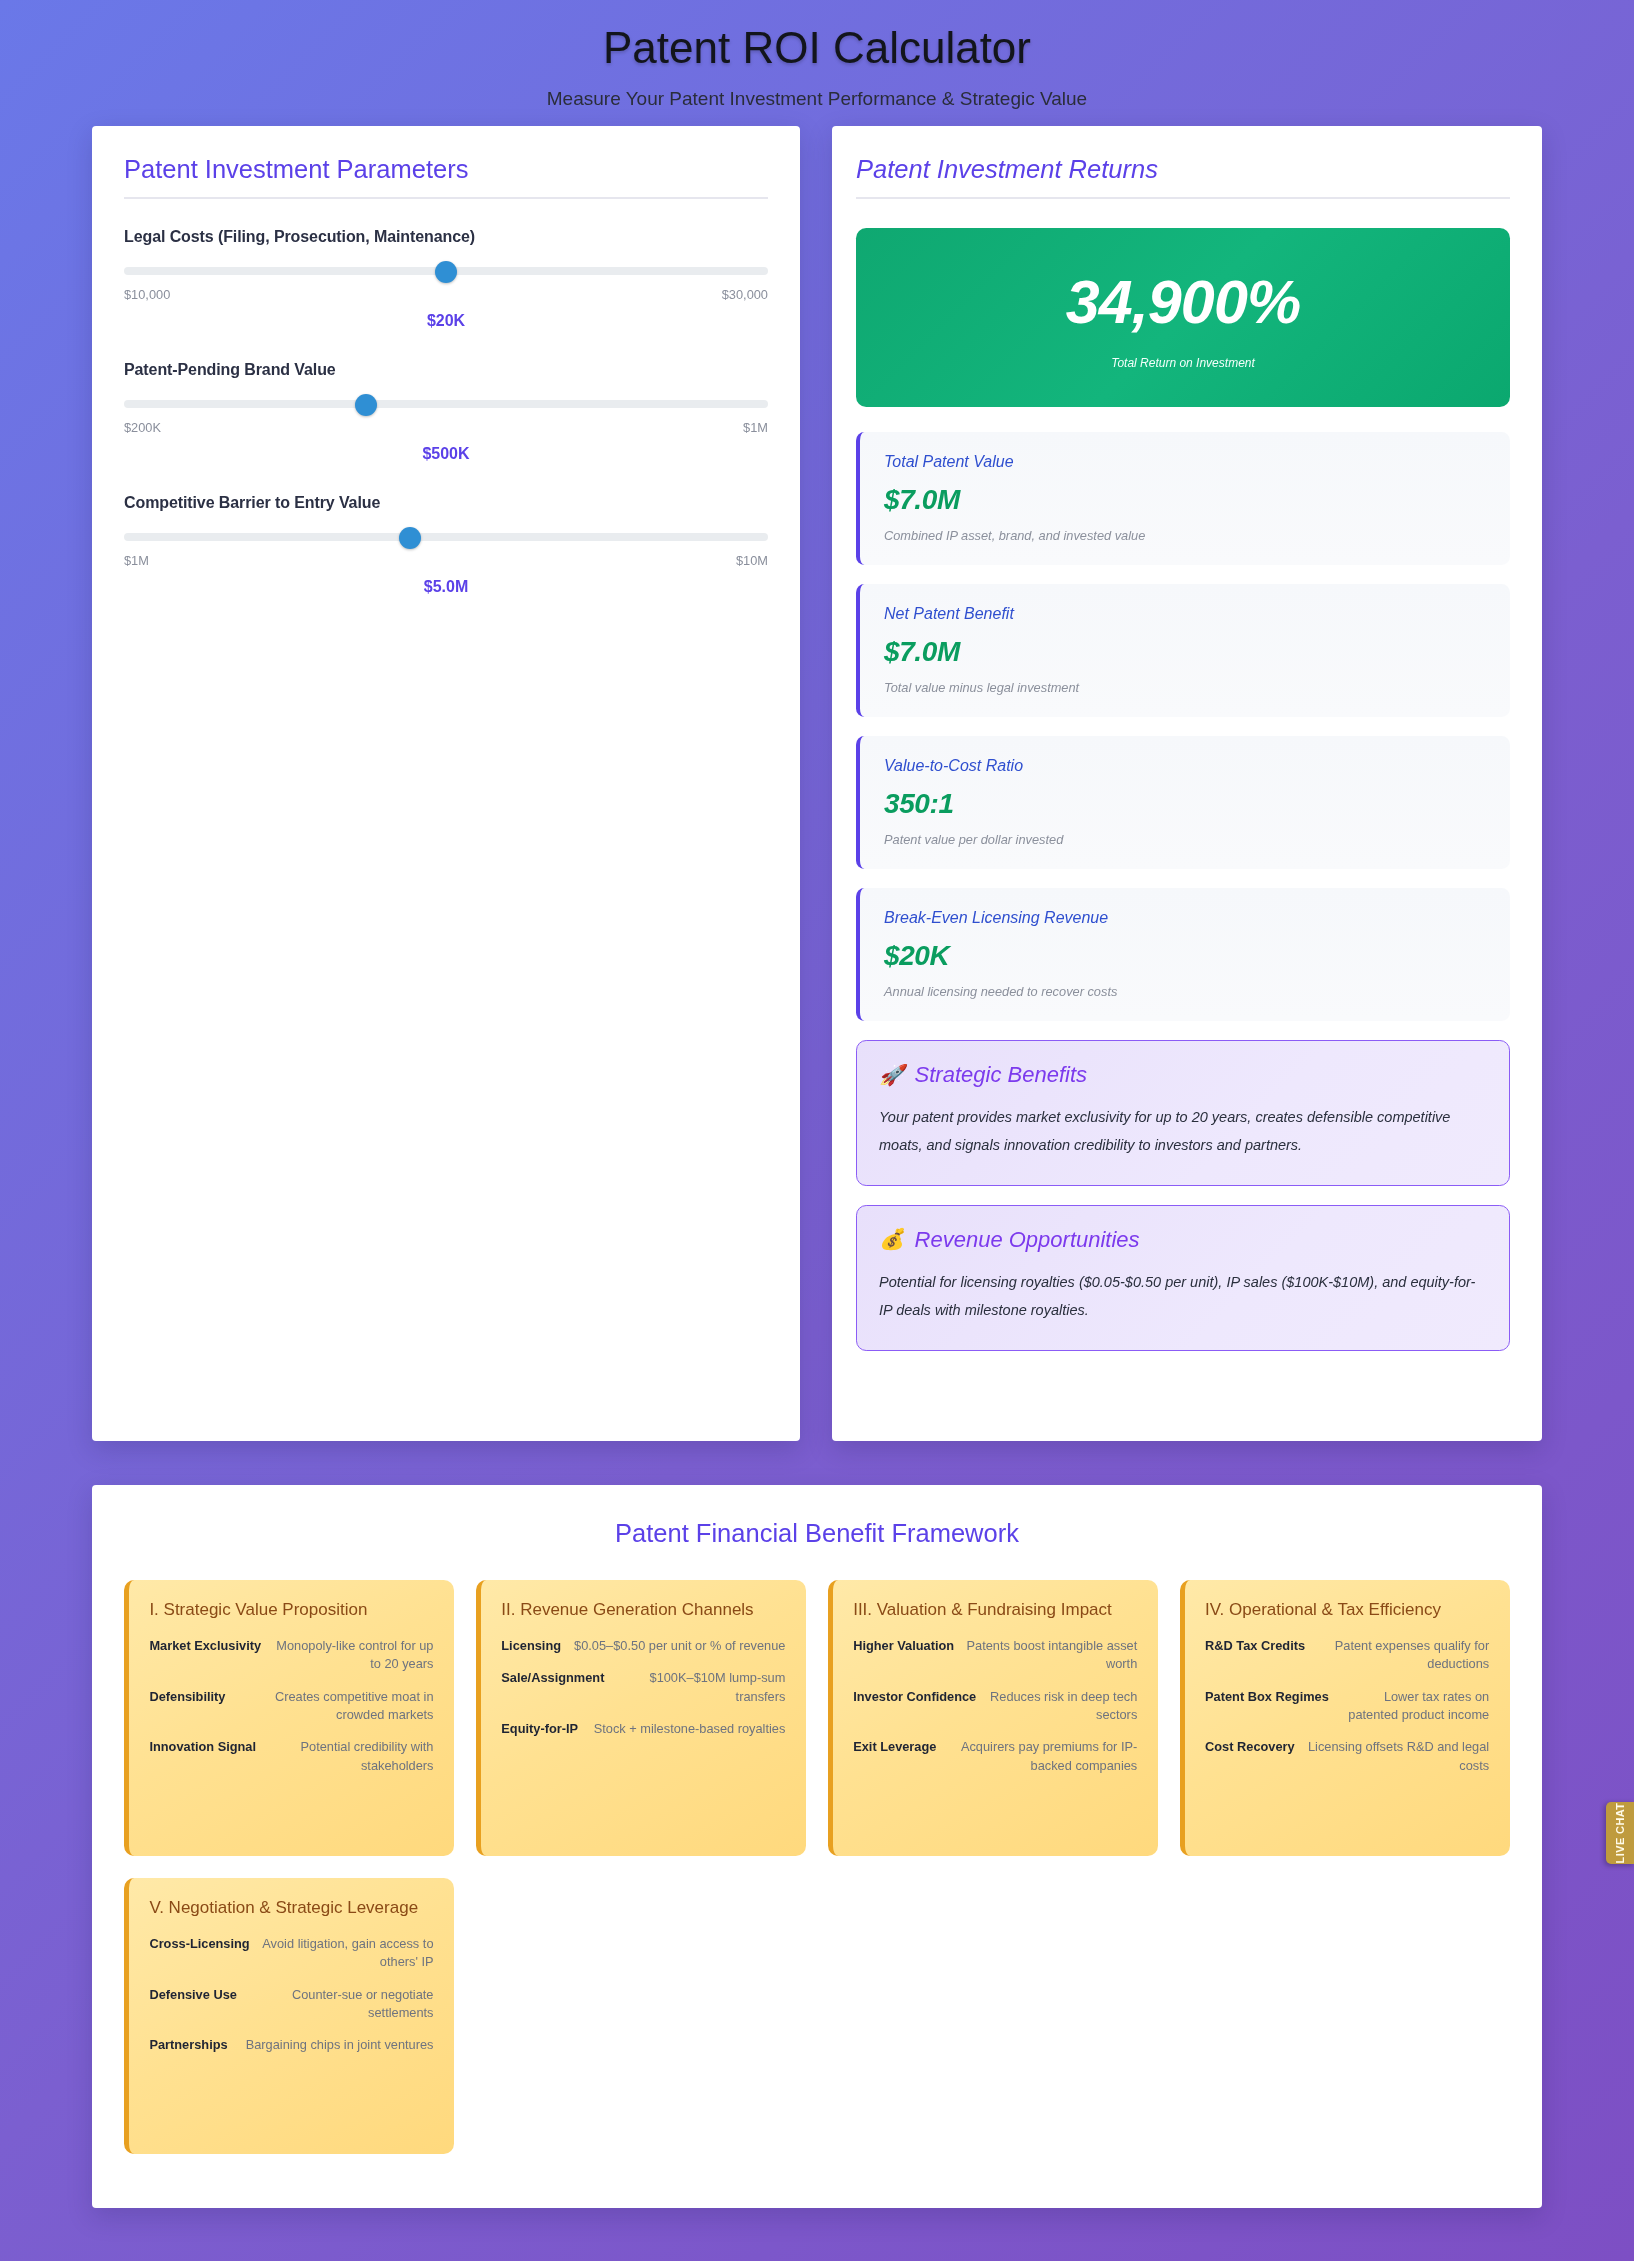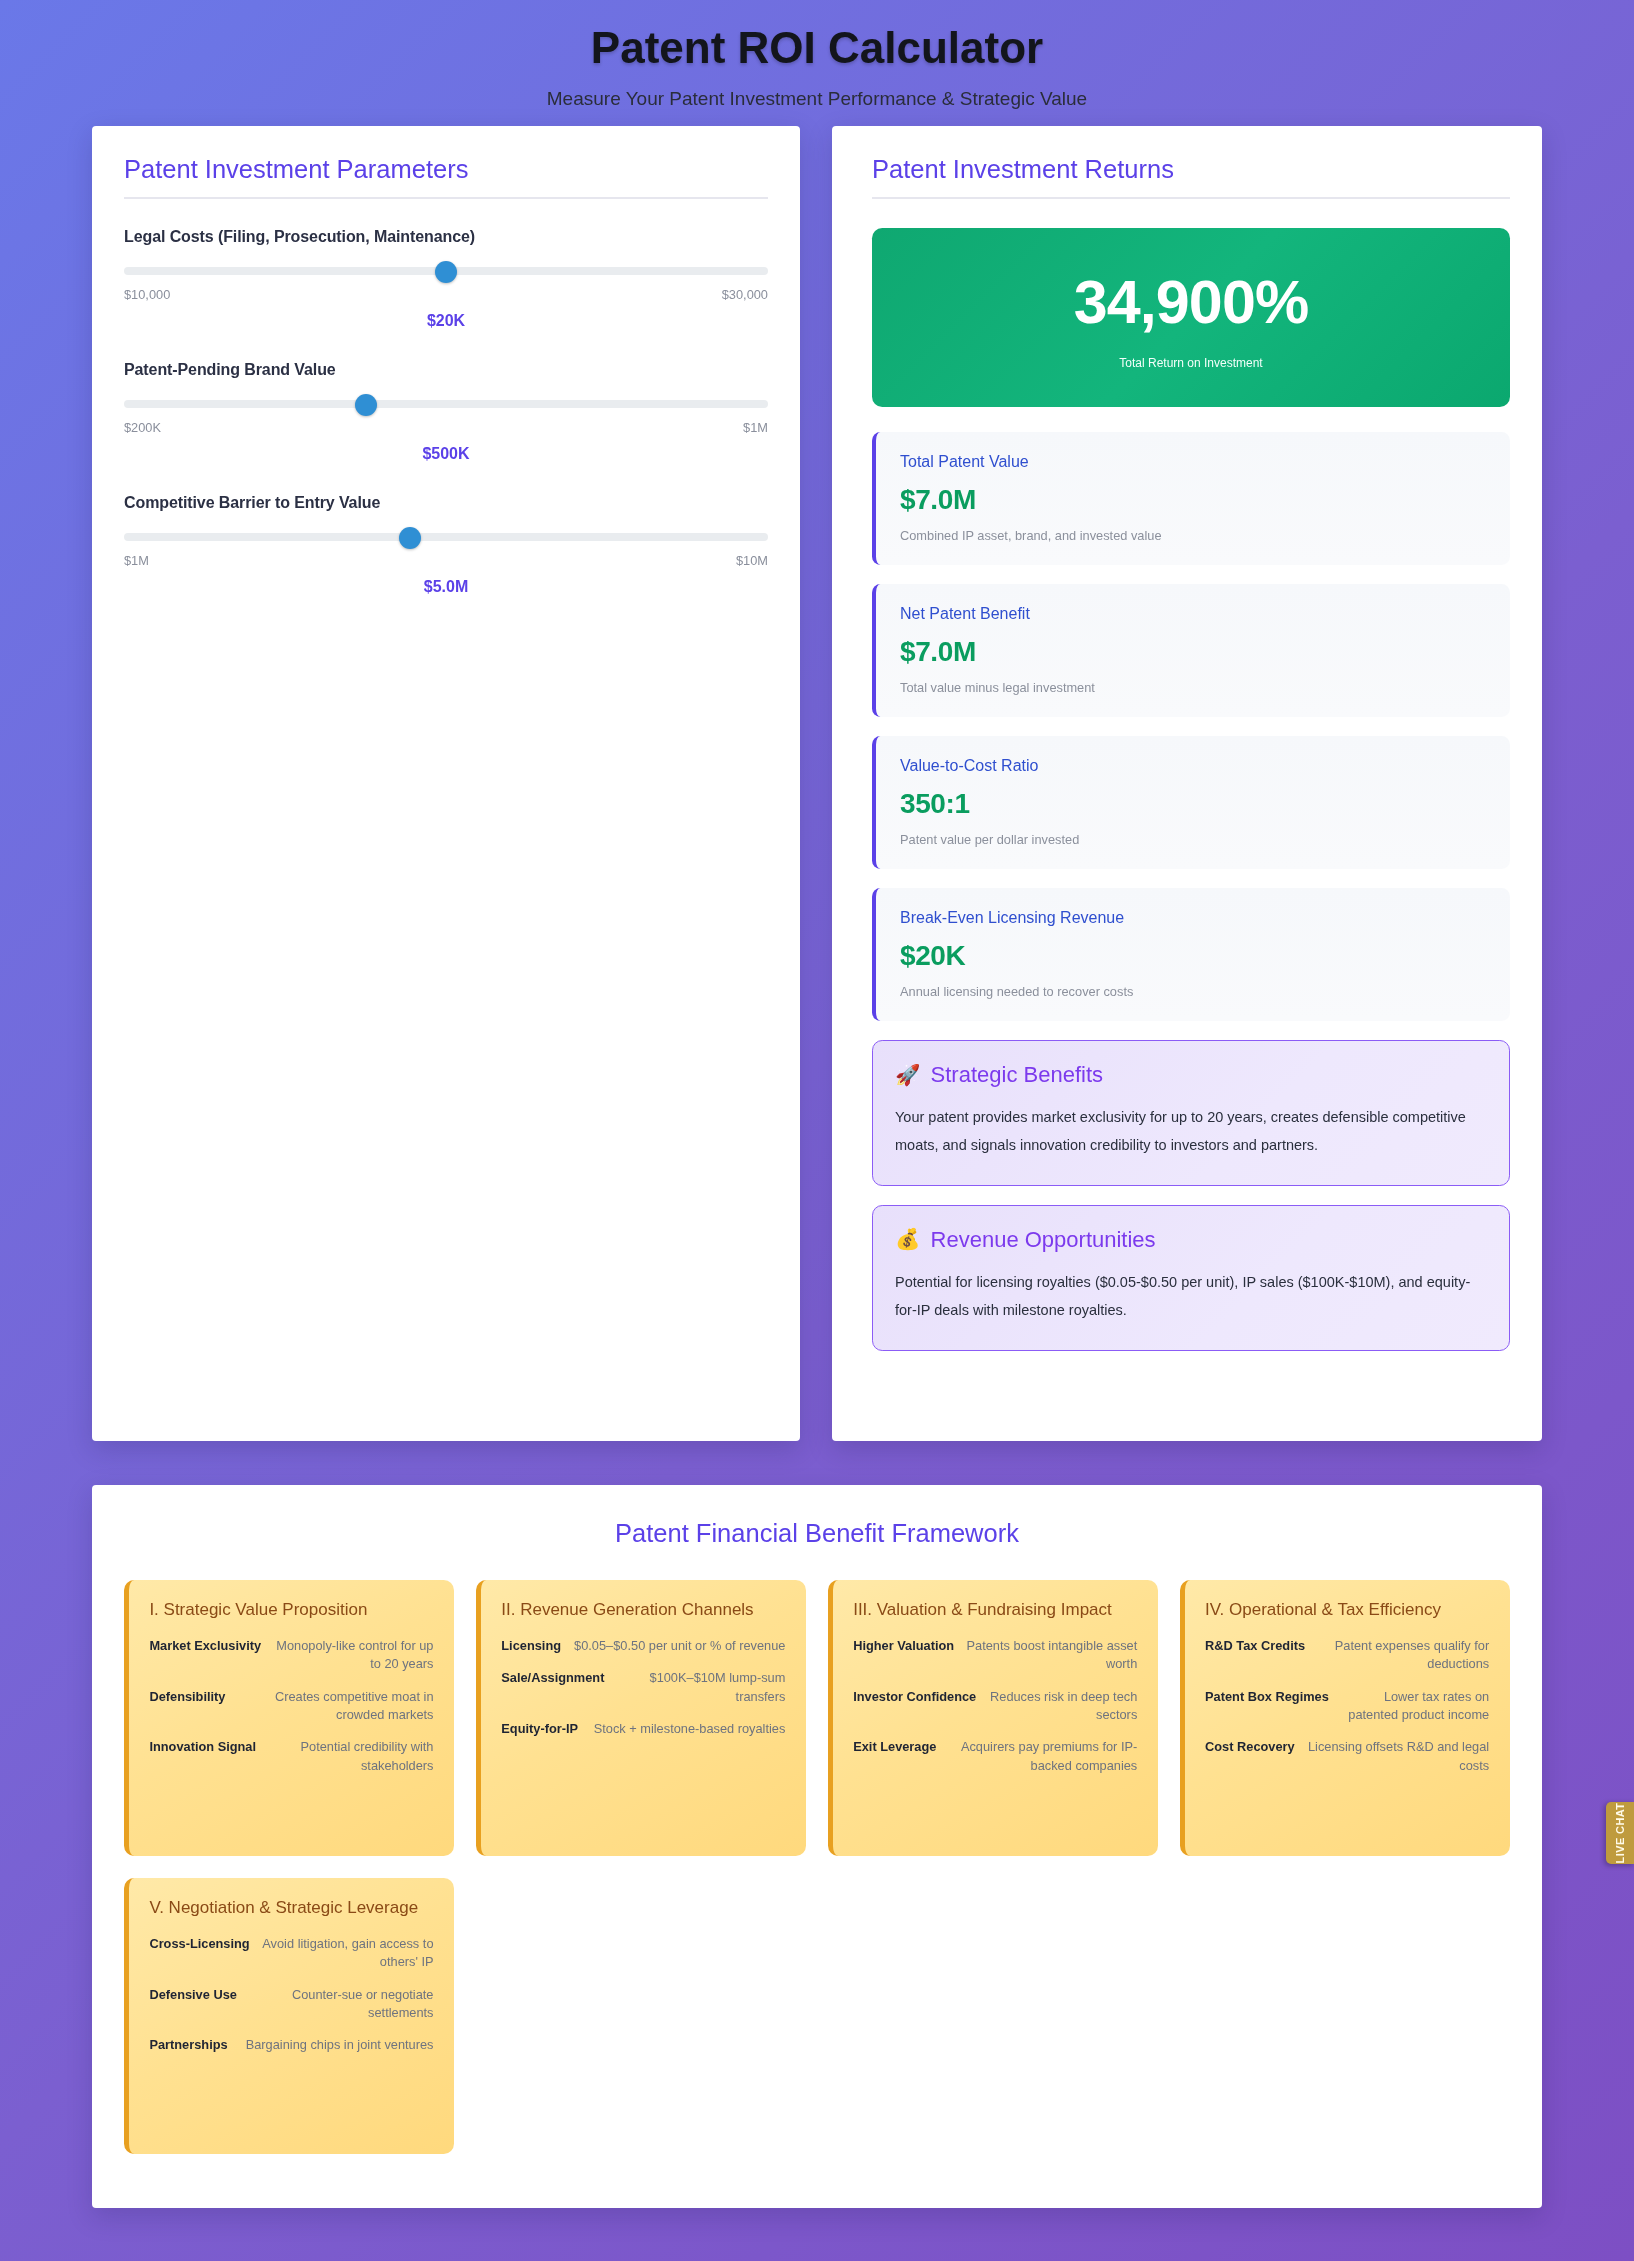--- a/index.html
+++ b/index.html
@@ -18,21 +18,21 @@
     padding: 0 0 51px 0;
   }
 
   
   .hero {
     text-align: center;
     padding: 22px 0 15.3px 0;
   }
   .hero h1 {
     font-size: 44px;
-    font-weight: 700;
+    font-weight: 400;
     color: #13151c;
     letter-spacing: 0px;
     text-shadow: 0 1.7px 3.4px rgba(0,0,0,0.20);
     line-height: 1.2;
   }
   .hero p {
     margin-top: 13.6px;
     font-size: 19px;
     color: #2a2d3a;
     font-weight: 400;
@@ -44,21 +44,21 @@
     gap: 32px;
     padding: 0 92px;
     align-items: flex-start;
   }
   .card {
     background: #ffffff;
     border-radius: 4px;
     box-shadow: 0 8.5px 25.5px rgba(30,20,80,0.18);
   }
   .panel-left { flex: 0 0 708px; padding: 29px 32px 34px 32px; min-height: 1315px; }
-  .panel-right { flex: 1; padding: 29px 32px 34px 40px; min-height: 1315px; }
+  .panel-right { flex: 1; padding: 29px 32px 34px 24px; min-height: 1315px; font-style: italic; }
 
   .panel-title {
     font-size: 25.5px;
     font-weight: 400;
     color: #5b41e8;
     padding-bottom: 13.6px;
   }
   .panel-rule {
     height: 1.7px;
     background: #e6e6ee;

